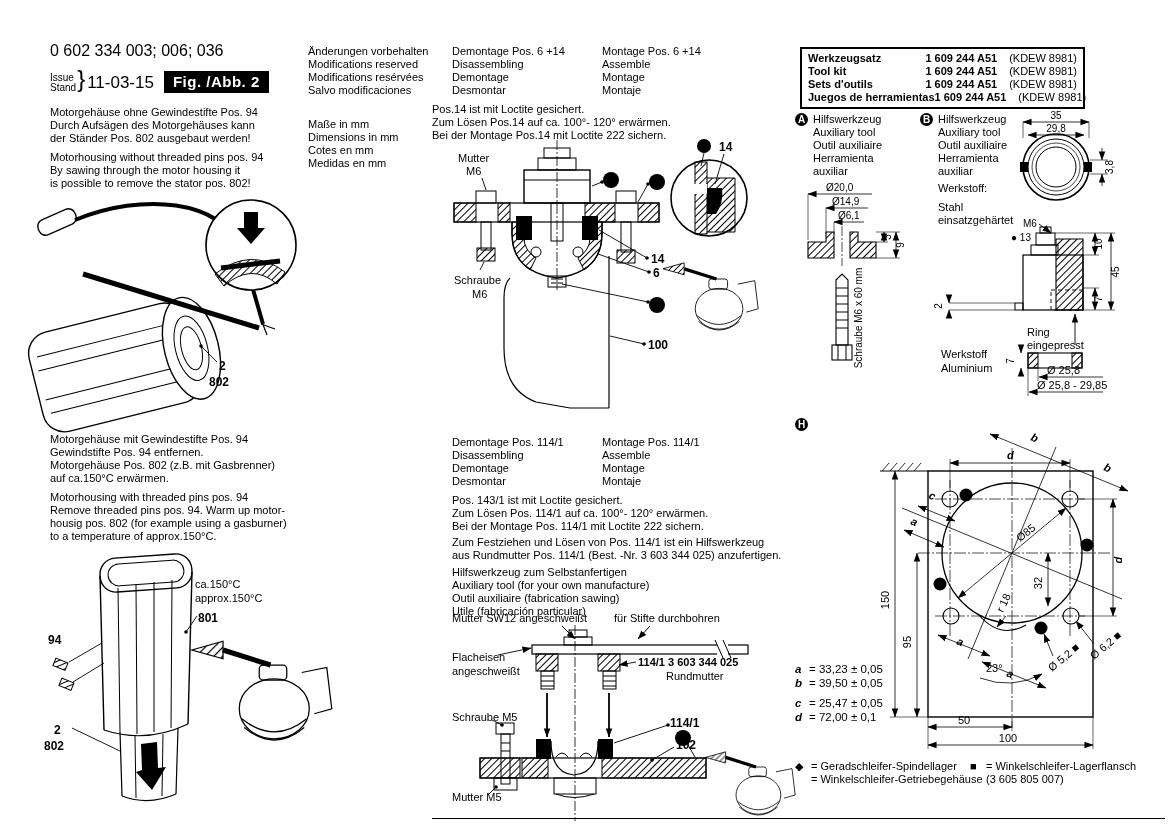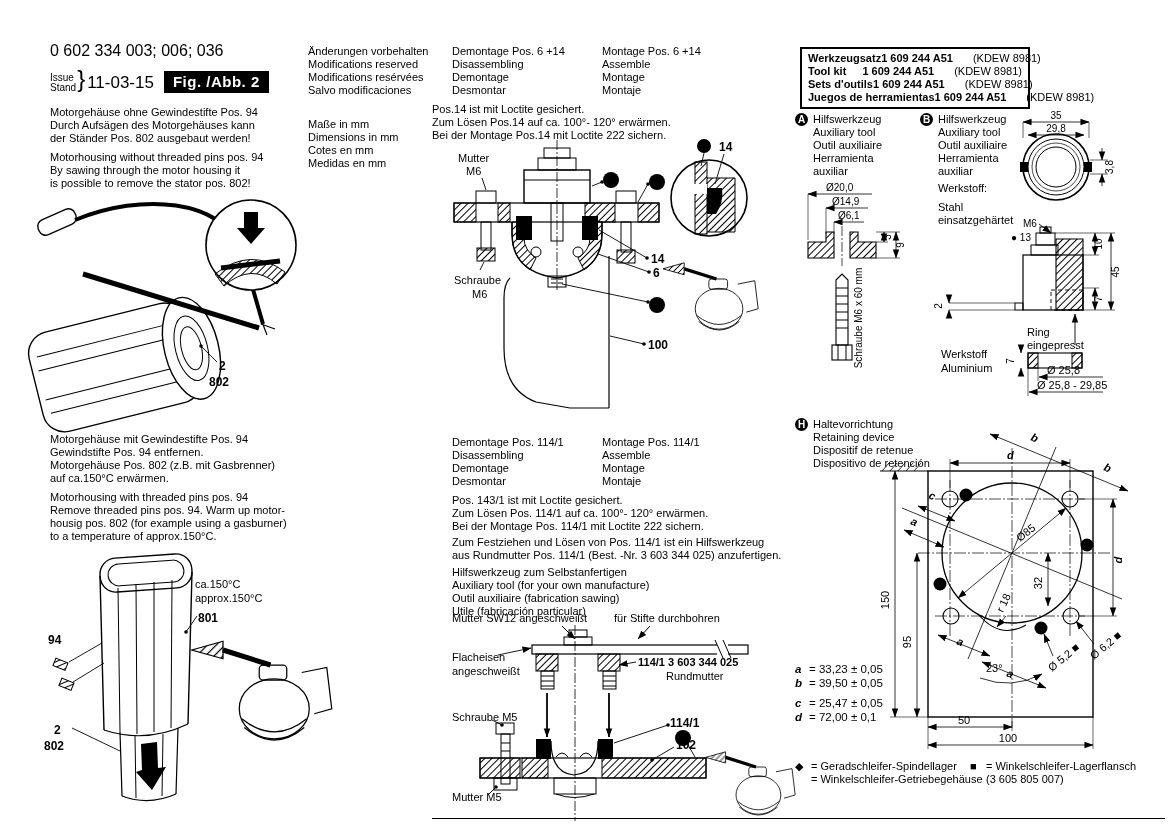--- a/index.html
+++ b/index.html
@@ -17,21 +17,21 @@
   .date{font-size:17px}
   .figbox{background:#000;color:#fff;font-weight:bold;font-size:15px;
           padding:2px 9px 3px;margin-left:10px;letter-spacing:.5px}
   .cm{display:inline-block;width:13px;height:13px;border-radius:50%;background:#000;
       color:#fff;font-size:10px;font-weight:bold;text-align:center;line-height:13px;
       vertical-align:top;margin-right:5px;flex:0 0 13px}
   .sechdr{display:flex}
   .tbl{border:2px solid #000;padding:3px 6px;font-size:11px;line-height:13px;font-weight:bold}
   .tbl .r{display:flex;white-space:nowrap}
   .tbl .n{width:138px}
-  .tbl .cd{font-weight:normal;margin-left:20px}
+  .tbl .cd{font-weight:normal;margin-left:12px}
   .vals{font-size:11.5px;line-height:14px}
   .vals .r{display:flex}
   .vals .k{font-weight:bold;font-style:italic;width:14px}
   .legend{font-size:11px;line-height:13px}
   .legend .row{display:flex}
   .legend .sym{width:16px}
   svg{overflow:visible}
   svg text{font-family:"Liberation Sans",sans-serif;font-size:10px;fill:#000;stroke:none}
   svg .tt{font-size:11px}
   svg .tb{font-weight:bold}
@@ -354,21 +354,21 @@
  <text class="tb tt" x="186" y="41">114/1 3 603 344 025</text>
  <text class="tt" x="214" y="55">Rundmutter</text>
  <text class="tt" x="0" y="96">Schraube M5</text>
  <text class="tt" x="0" y="176">Mutter M5</text>
  <text class="t12" x="218" y="102">114/1</text>
  <text class="t12" x="224" y="124">102</text>
  <circle cx="231" cy="113" r="8" fill="#000"></circle>
  <text x="231" y="116.5" text-anchor="middle" fill="#fff" class="tb">H</text>
 </svg>
 
-<div class="abs tbl" style="left:800px;top:47px;width:230px">
+<div class="abs tbl" style="left:800px;top:47px;width:285px">
   <div class="r">
     <span class="n">Werkzeugsatz</span>
     <span>1 609 244 A51</span>
     <span class="cd">(KDEW 8981)</span>
   </div>
   <div class="r">
     <span class="n">Tool kit</span>
     <span>1 609 244 A51</span>
     <span class="cd">(KDEW 8981)</span>
   </div>
@@ -508,26 +508,20 @@
  <text class="tt" x="92" y="134">eingepresst</text>
  <text class="tt" x="6" y="143">Werkstoff</text>
  <text class="tt" x="6" y="157">Aluminium</text>
  <text transform="rotate(-90 79 146)" x="79" y="146" text-anchor="middle">7</text>
  <text class="tt" x="112" y="159">Ø 25,8</text>
  <text class="tt" x="102" y="174">Ø 25,8 - 29,85</text>
 </svg>
 
 <div class="abs sechdr" style="left:795px;top:418px">
   <span class="cm">H</span>
-  <div class="s11 bold">
-    <div>Haltevorrichtung</div>
-    <div>Retaining device</div>
-    <div>Dispositif de retenue</div>
-    <div>Dispositivo de retención</div>
-  </div>
 </div>
 <svg class="abs" style="left:860px;top:428px" width="306" height="335">
  <g stroke="#000" fill="none">
   <rect x="68" y="43" width="165" height="246" stroke-width="1.4"></rect>
   <line x1="20" y1="43" x2="68" y2="43" stroke-width="1"></line>
   <line x1="22" y1="43" x2="29" y2="35" stroke-width="0.8"></line>
       <line x1="30" y1="43" x2="37" y2="35" stroke-width="0.8"></line>
   <line x1="38" y1="43" x2="45" y2="35" stroke-width="0.8"></line>
       <line x1="46" y1="43" x2="53" y2="35" stroke-width="0.8"></line>
   <line x1="54" y1="43" x2="61" y2="35" stroke-width="0.8"></line>

